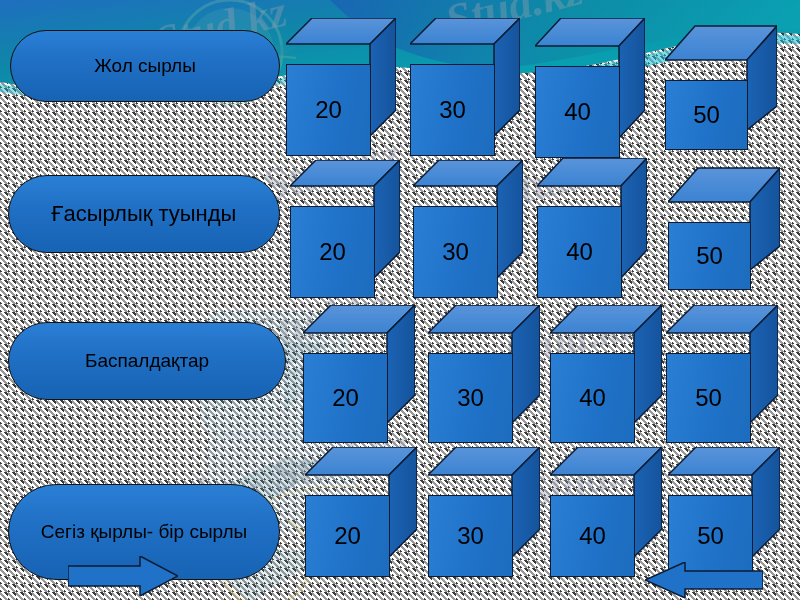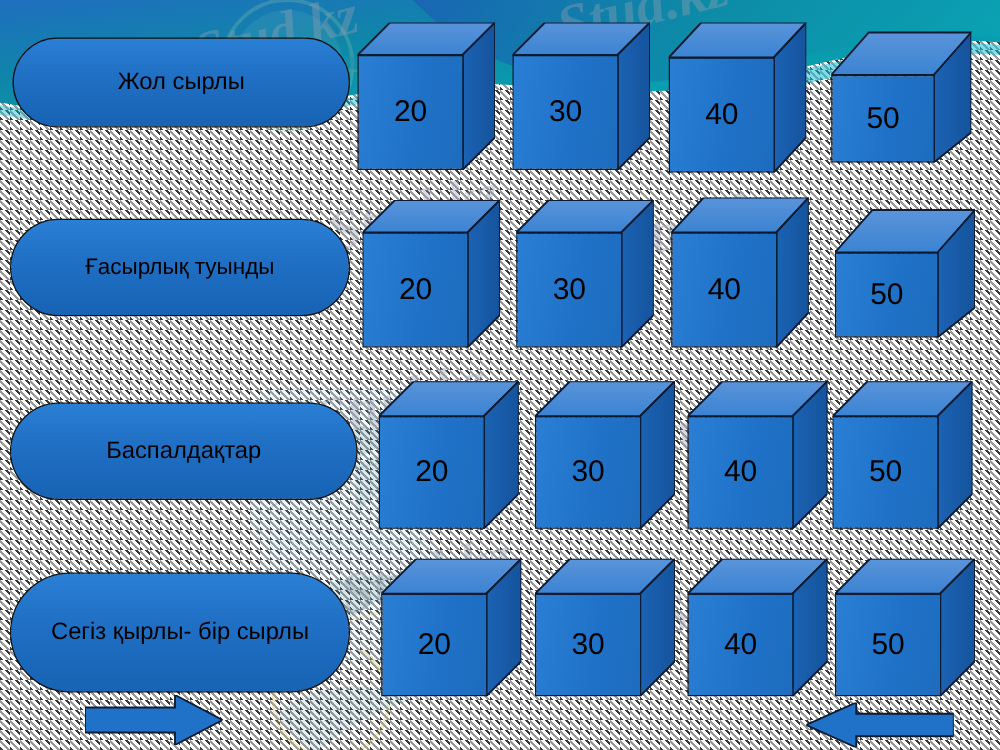--- a/index.html
+++ b/index.html
@@ -105,20 +105,21 @@
     position: absolute;
     box-sizing: border-box;
     border: 1.5px solid #0d1b33;
     background: linear-gradient(100deg, #2a7fd4 0%, #1f72c8 55%, #1d6cbe 100%);
     display: flex;
     align-items: center;
     justify-content: center;
     color: #000000;
     font-size: 24px;
     font-family: "Liberation Sans", sans-serif;
+    margin-top: 20px;
   }
 
   
   .arrow {
     position: absolute;
     z-index: 7;
     cursor: pointer;
   }
 </style>
 </head>
@@ -229,21 +230,21 @@
   </div>
 
   <div class="cube" style="left:665px; top:18px; width:112px; height:112px;">
     <svg class="face-top" viewBox="0 0 112 112" xmlns="http://www.w3.org/2000/svg">
       <polygon points="0,42 30,8 112,8 82,42" fill="url(#topg1)" stroke="#0d1b33" stroke-width="1.5"></polygon>
       <polygon points="82,42 112,8 112,88 82,112" fill="url(#sideg1)" stroke="#0d1b33" stroke-width="1.5"></polygon>
     </svg>
     <div class="face-front" style="left:0; top:42px; width:83px; height:70px;">50</div>
   </div>
 
-  <div class="pill" style="left:8px; top:175px; width:272px; height:78px; font-size:18px;">
+  <div class="pill" style="left:8px; top:175px; width:272px; height:78px; font-size:22px;">
     <span class="pill-label">Ғасырлық туынды</span>
   </div>
 
   <div class="cube" style="left:290px; top:160px; width:110px; height:118px;">
     <svg class="face-top" viewBox="0 0 110 118" xmlns="http://www.w3.org/2000/svg">
       <polygon points="0,26 26,0 110,0 84,26" fill="url(#topg1)" stroke="#0d1b33" stroke-width="1.5"></polygon>
       <polygon points="84,26 110,0 110,92 84,118" fill="url(#sideg1)" stroke="#0d1b33" stroke-width="1.5"></polygon>
     </svg>
     <div class="face-front" style="left:0; top:26px; width:85px; height:92px;">20</div>
   </div>
@@ -301,21 +302,21 @@
   </div>
 
   <div class="cube" style="left:666px; top:305px; width:112px; height:118px;">
     <svg class="face-top" viewBox="0 0 112 118" xmlns="http://www.w3.org/2000/svg">
       <polygon points="0,28 28,0 112,0 84,28" fill="url(#topg1)" stroke="#0d1b33" stroke-width="1.5"></polygon>
       <polygon points="84,28 112,0 112,90 84,118" fill="url(#sideg1)" stroke="#0d1b33" stroke-width="1.5"></polygon>
     </svg>
     <div class="face-front" style="left:0; top:28px; width:85px; height:90px;">50</div>
   </div>
 
-  <div class="pill" style="left:8px; top:458px; width:272px; height:96px;">
+  <div class="pill" style="left:8px; top:484px; width:272px; height:96px;">
     <span class="pill-label">Сегіз қырлы- бір сырлы</span>
   </div>
 
   <div class="cube" style="left:305px; top:447px; width:112px; height:110px;">
     <svg class="face-top" viewBox="0 0 112 110" xmlns="http://www.w3.org/2000/svg">
       <polygon points="0,28 28,0 112,0 84,28" fill="url(#topg1)" stroke="#0d1b33" stroke-width="1.5"></polygon>
       <polygon points="84,28 112,0 112,82 84,110" fill="url(#sideg1)" stroke="#0d1b33" stroke-width="1.5"></polygon>
     </svg>
     <div class="face-front" style="left:0; top:28px; width:85px; height:82px;">20</div>
   </div>

